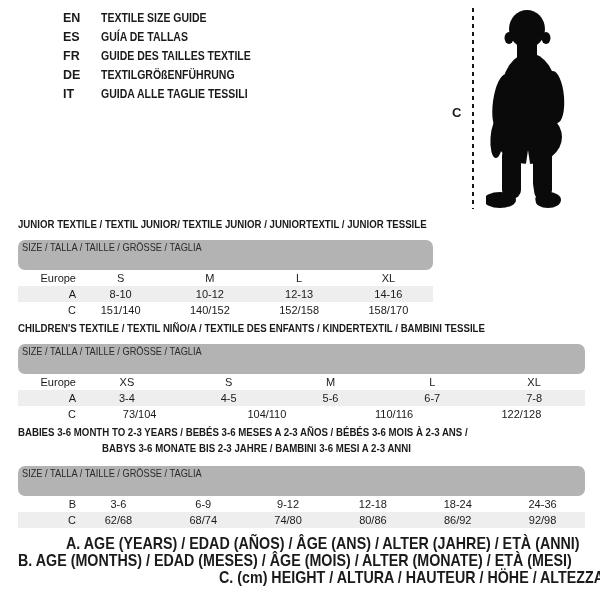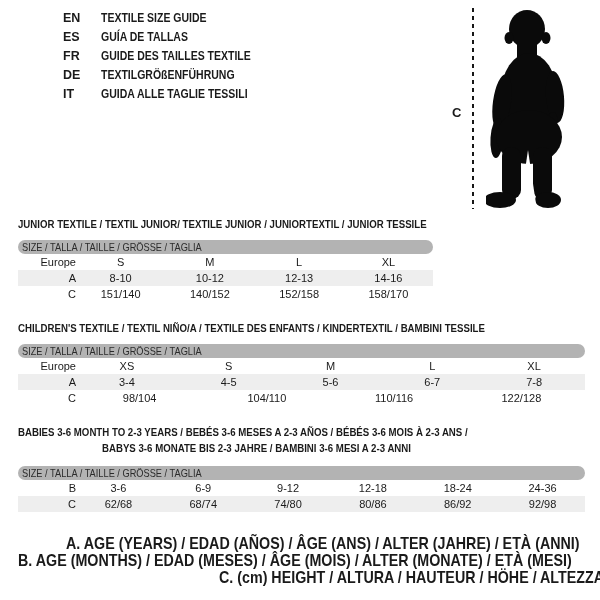--- a/index.html
+++ b/index.html
@@ -29,21 +29,21 @@
   .t1-title { top:216px; }
   .t2-title { top:320px; }
   .t3-title { top:424px; }
 
   
   .table { position:absolute; left:18px; }
   .t1 { top:240px; width:415px; }
   .t2 { top:344px; width:567px; }
   .t3 { top:466px; width:567px; }
   .thead {
-    height:14px; line-height:14px; background:#b3b3b3; color:#2b2b2b;
+    height:30px; line-height:14px; background:#b3b3b3; color:#2b2b2b;
     font-size:11px; padding-left:4px; overflow:hidden;border-radius:7px;
   }
   .trow { display:flex; height:16px; line-height:16px; font-size:11px; }
   .trow.shaded { background:#eeeeee; }
   .tlabel { flex:0 0 58px; padding-left:4px; text-align:right; }
   .tcell  { flex:1; text-align:center; }
 
   
   .legend { position:absolute; left:18px; top:535px; }
   .legend-line { height:17px; line-height:17px; font-weight:bold; font-size:17px;text-align:right; }
@@ -146,21 +146,21 @@
     <div class="trow shaded">
       <div class="tlabel">A</div>
       <div class="tcell">3-4</div>
       <div class="tcell">4-5</div>
       <div class="tcell">5-6</div>
       <div class="tcell">6-7</div>
       <div class="tcell">7-8</div>
     </div>
     <div class="trow">
       <div class="tlabel">C</div>
-      <div class="tcell">98/104</div>
+      <div class="tcell">73/104</div>
       <div class="tcell">104/110</div>
       <div class="tcell">110/116</div>
       <div class="tcell">122/128</div>
     </div>
   </div>
 
   <div class="sec-title t3-title">
     <div><span class="cx">BABIES 3-6 MONTH TO 2-3 YEARS / BEBÉS 3-6 MESES A 2-3 AÑOS / BÉBÉS 3-6 MOIS À 2-3 ANS /</span></div>
     <div><span class="cx">BABYS 3-6 MONATE BIS 2-3 JAHRE / BAMBINI 3-6 MESI A 2-3 ANNI</span></div>
   </div>

